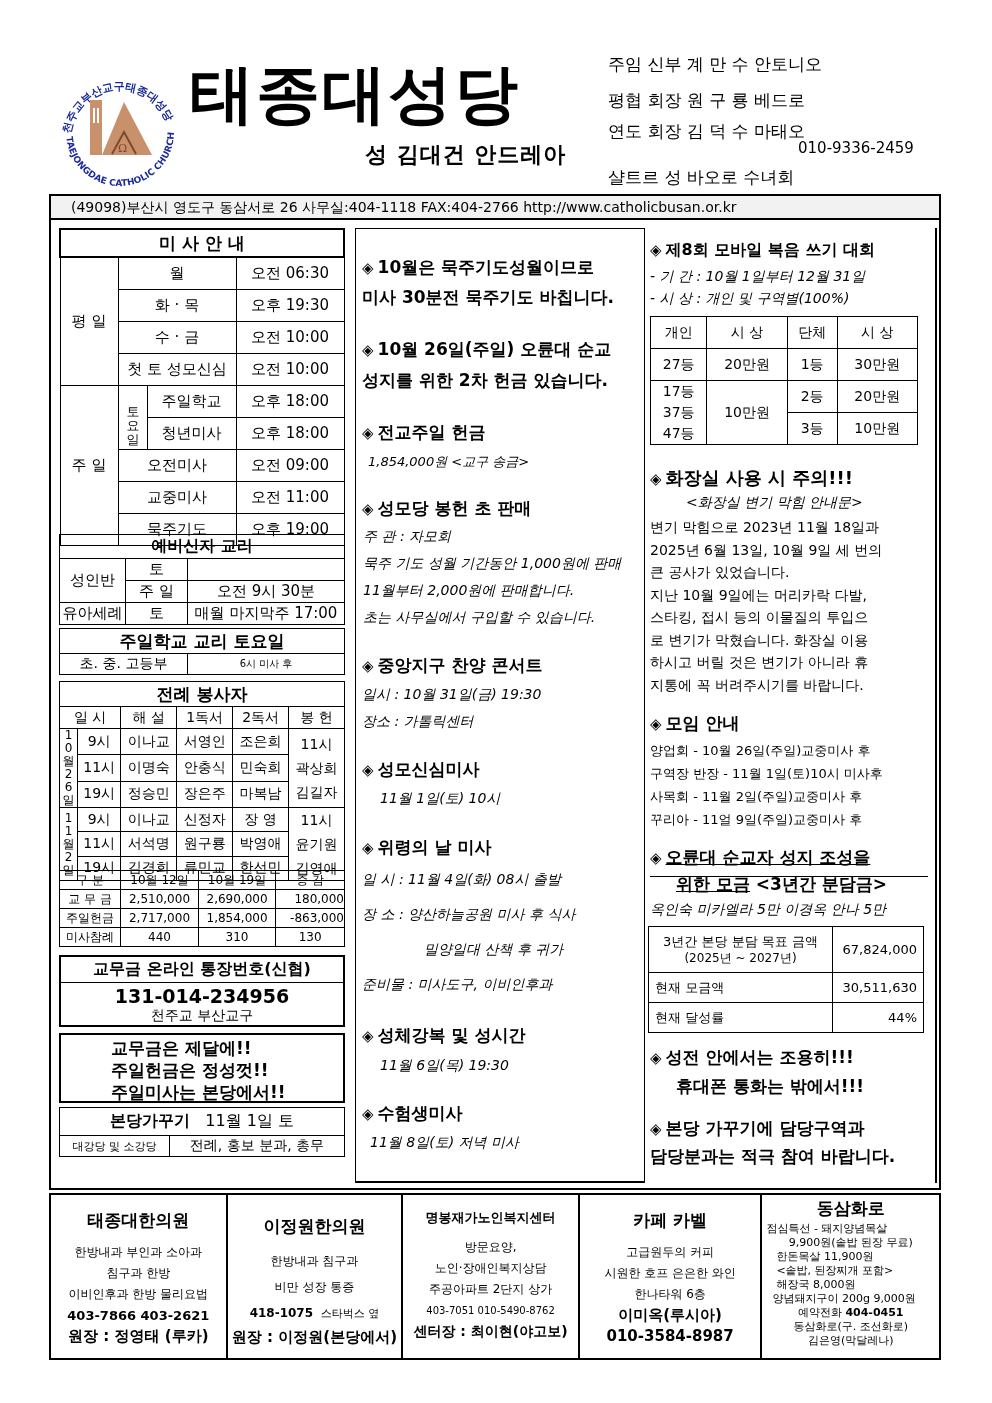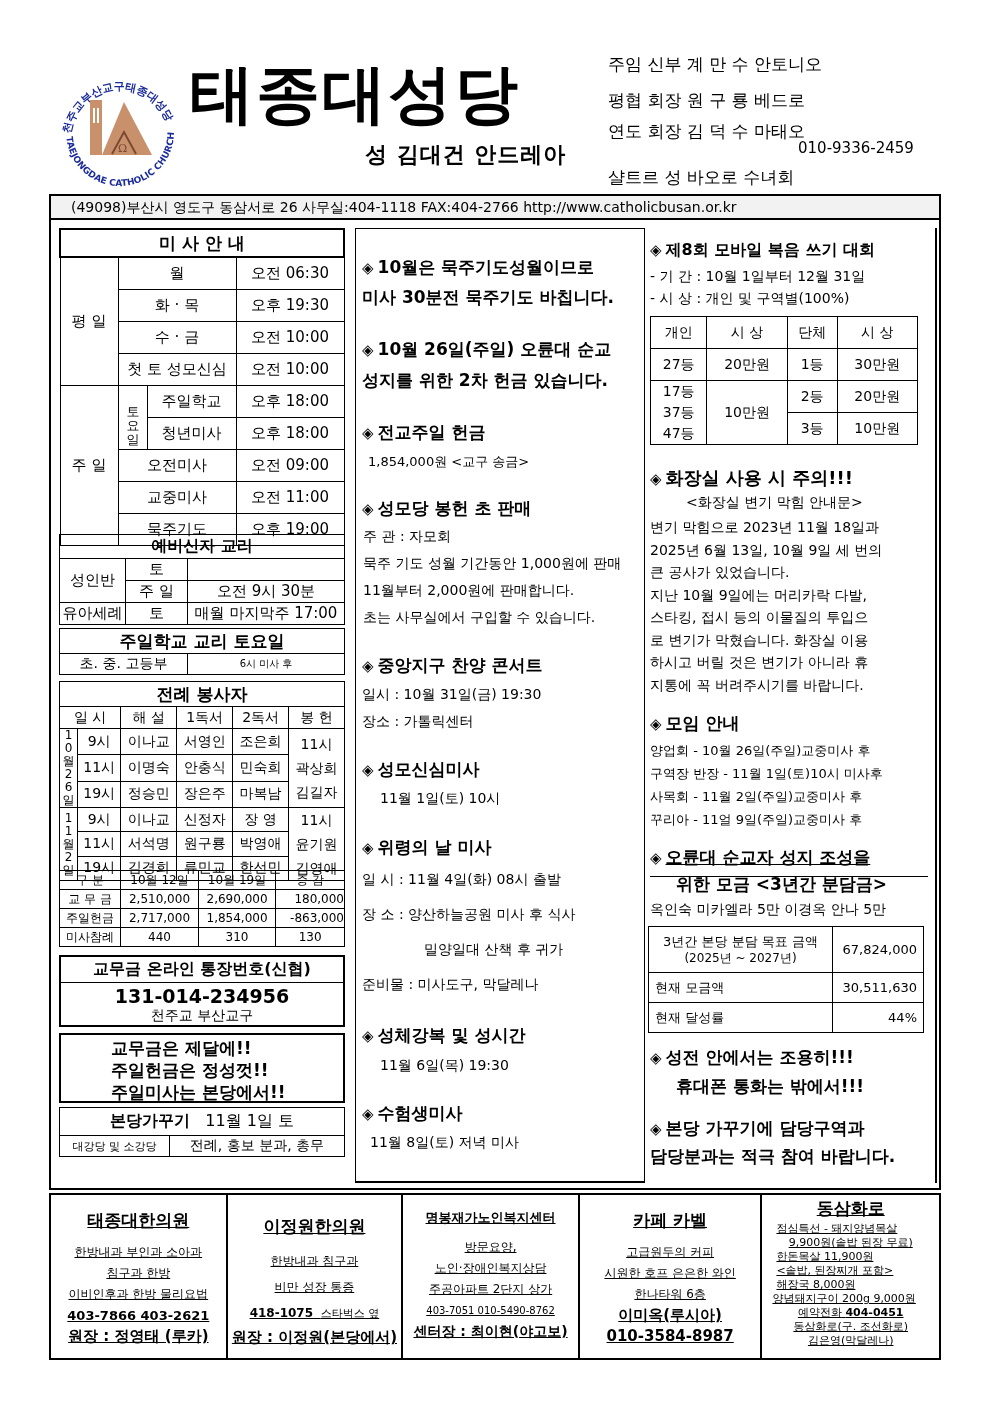--- a/index.html
+++ b/index.html
@@ -34,32 +34,32 @@
   .offering { left: 59px; top: 870px; width: 286px; }
   .offering td { font-size: 12px; height: 19px; }
   .account { left: 59px; top: 955px; width: 286px; height: 72px; }
   .slogan { left: 59px; top: 1033px; width: 286px; height: 70px; font-size: 17px; font-weight: bold; line-height: 22px; padding: 2px 0 0 50px; }
   .deco { left: 59px; top: 1107px; width: 286px; }
   .deco td { font-size: 14px; height: 21px; }
 
   
   .mid { left: 355px; top: 228px; width: 290px; height: 955px; border: 1px solid #000; border-bottom: 2px solid #000; }
   .item-h { font-size: 17px; font-weight: bold; white-space: nowrap; }
-  .item-t { font-size: 14px; white-space: nowrap; }
+  .item-t { font-size: 14px; white-space: nowrap; font-style: italic; }
   .dia { display: inline-block; font-size: 15px; margin-right: 4px; }
 
   
   .right { left: 645px; top: 228px; width: 292px; height: 955px; border-right: 2px solid #000; }
   .prize { left: 650px; top: 316px; width: 268px; }
   .prize td { font-size: 14px; height: 32px; }
   .goal { left: 648px; top: 926px; width: 276px; }
   .goal td { font-size: 13px; padding: 2px 6px; }
 
   
-  .ads { left: 49px; top: 1193px; width: 892px; height: 167px; border: 2px solid #000; display: flex; text-decoration: underline; }
+  .ads { left: 49px; top: 1193px; width: 892px; height: 167px; border: 2px solid #000; display: flex; }
   .ad { border-right: 2px solid #000; text-align: center; padding-top: 14px; }
   .ad:last-child { border-right: none; }
   .ad .name { font-size: 17px; font-weight: bold; margin-bottom: 10px; }
   .ad .l { font-size: 12px; line-height: 21px; white-space: nowrap; }
   .ad .b { font-weight: bold; font-size: 13px; }
   .ad .c { font-weight: bold; font-size: 15px; }
 </style>
 </head>
 <body>
 
@@ -304,21 +304,21 @@
 <div class="abs item-t" style="left:362px;top:686px">일시 : 10월 31일(금) 19:30</div>
 <div class="abs item-t" style="left:362px;top:713px">장소 : 가톨릭센터</div>
 
 <div class="abs item-h" style="left:362px;top:758px"><span class="dia">◈</span><span>성모신심미사</span></div>
 <div class="abs item-t" style="left:380px;top:790px">11월 1일(토) 10시</div>
 
 <div class="abs item-h" style="left:362px;top:836px"><span class="dia">◈</span><span>위령의 날 미사</span></div>
 <div class="abs item-t" style="left:362px;top:871px">일 시 : 11월 4일(화) 08시 출발</div>
 <div class="abs item-t" style="left:362px;top:906px">장 소 : 양산하늘공원 미사 후 식사</div>
 <div class="abs item-t" style="left:424px;top:941px">밀양일대 산책 후 귀가</div>
-<div class="abs item-t" style="left:362px;top:976px">준비물 : 미사도구, 막달레나</div>
+<div class="abs item-t" style="left:362px;top:976px">준비물 : 미사도구, 이비인후과</div>
 
 <div class="abs item-h" style="left:362px;top:1024px"><span class="dia">◈</span><span>성체강복 및 성시간</span></div>
 <div class="abs item-t" style="left:380px;top:1057px">11월 6일(목) 19:30</div>
 
 <div class="abs item-h" style="left:362px;top:1102px"><span class="dia">◈</span><span>수험생미사</span></div>
 <div class="abs item-t" style="left:370px;top:1134px">11월 8일(토) 저녁 미사</div>
 
 <div class="abs right"></div>
 
 <div class="abs item-h" style="left:650px;top:240px;font-size:16px"><span class="dia">◈</span><span>제8회 모바일 복음 쓰기 대회</span></div>
@@ -367,21 +367,21 @@
 
 <div class="abs item-h" style="left:650px;top:712px"><span class="dia">◈</span><span>모임 안내</span></div>
 <div class="abs" style="left:650px;top:739px;font-size:13px;line-height:23px;white-space:nowrap">
   <div>양업회 - 10월 26일(주일)교중미사 후</div>
   <div>구역장 반장 - 11월 1일(토)10시 미사후</div>
   <div>사목회 - 11월 2일(주일)교중미사 후</div>
   <div>꾸리아 - 11얼 9일(주일)교중미사 후</div>
 </div>
 
 <div class="abs item-h" style="left:650px;top:846px;border-bottom:1.5px solid #000;width:278px;padding-bottom:7px"><span class="dia">◈</span><span style="text-decoration:underline">오륜대 순교자 성지 조성을</span></div>
-<div class="abs item-h" style="left:676px;top:873px"><span style="">위한 모금</span><span> &lt;3년간 분담금&gt;</span></div>
+<div class="abs item-h" style="left:676px;top:873px"><span style="text-decoration:underline">위한 모금</span><span> &lt;3년간 분담금&gt;</span></div>
 <div class="abs item-t" style="left:650px;top:901px">옥인숙 미카엘라 5만 이경옥 안나 5만</div>
 
 <table class="abs goal">
   <tbody>
       <tr>
     <td style="height:46px;line-height:16px;width:184px"><span>3년간 본당 분담 목표 금액</span><br><span style="font-size:12px">(2025년 ~ 2027년)</span></td>
     <td style="text-align:right">67,824,000</td>
   </tr>
   <tr>
     <td style="text-align:left;height:30px">현재 모금액</td>
@@ -427,21 +427,21 @@
   <div class="ad" style="width:184px">
     <div class="name">카페 카벨</div>
     <div class="l">고급원두의 커피</div>
     <div class="l">시원한 호프 은은한 와인</div>
     <div class="l">한나타워 6층</div>
     <div class="l c">이미옥(루시아)</div>
     <div class="l c">010-3584-8987</div>
   </div>
   <div class="ad" style="width:178px;padding-top:2px">
     <div class="name" style="margin-bottom:2px">동삼화로</div>
-    <div class="l" style="line-height:14px;font-size:11px;text-align:left;padding-left:14px">점심특선 - 돼지양념목살</div>
+    <div class="l" style="line-height:14px;font-size:11px;text-align:left;padding-left:4px">점심특선 - 돼지양념목살</div>
     <div class="l" style="line-height:14px;font-size:11px">9,900원(솥밥 된장 무료)</div>
     <div class="l" style="line-height:14px;font-size:11px;text-align:left;padding-left:14px">한돈목살 11,900원</div>
     <div class="l" style="line-height:14px;font-size:11px;text-align:left;padding-left:14px">&lt;솥밥, 된장찌개 포함&gt;</div>
     <div class="l" style="line-height:14px;font-size:11px;text-align:left;padding-left:14px">해장국 8,000원</div>
     <div class="l" style="line-height:14px;font-size:11px;text-align:left;padding-left:10px">양념돼지구이 200g 9,000원</div>
     <div class="l" style="line-height:14px;font-size:11px"><span>예약전화</span> <b>404-0451</b></div>
     <div class="l" style="line-height:14px;font-size:11px">동삼화로(구. 조선화로)</div>
     <div class="l" style="line-height:14px;font-size:11px">김은영(막달레나)</div>
   </div>
 </div>

